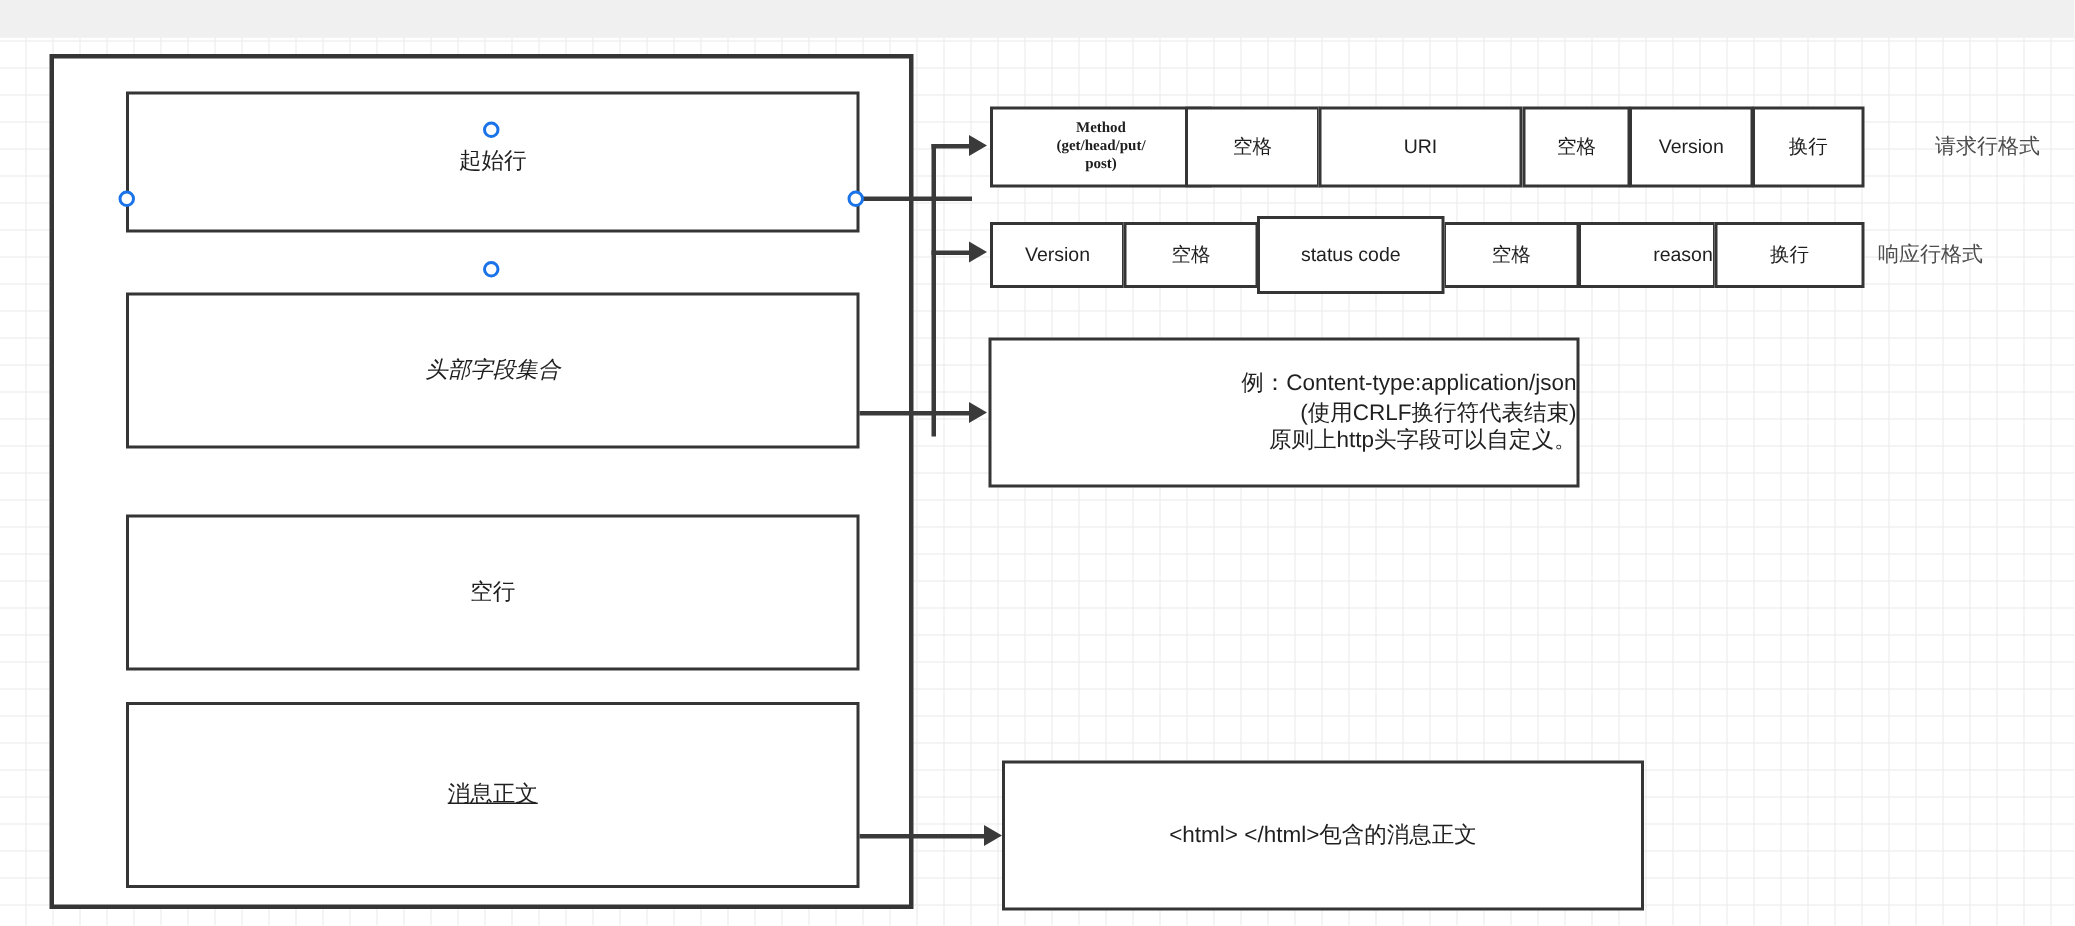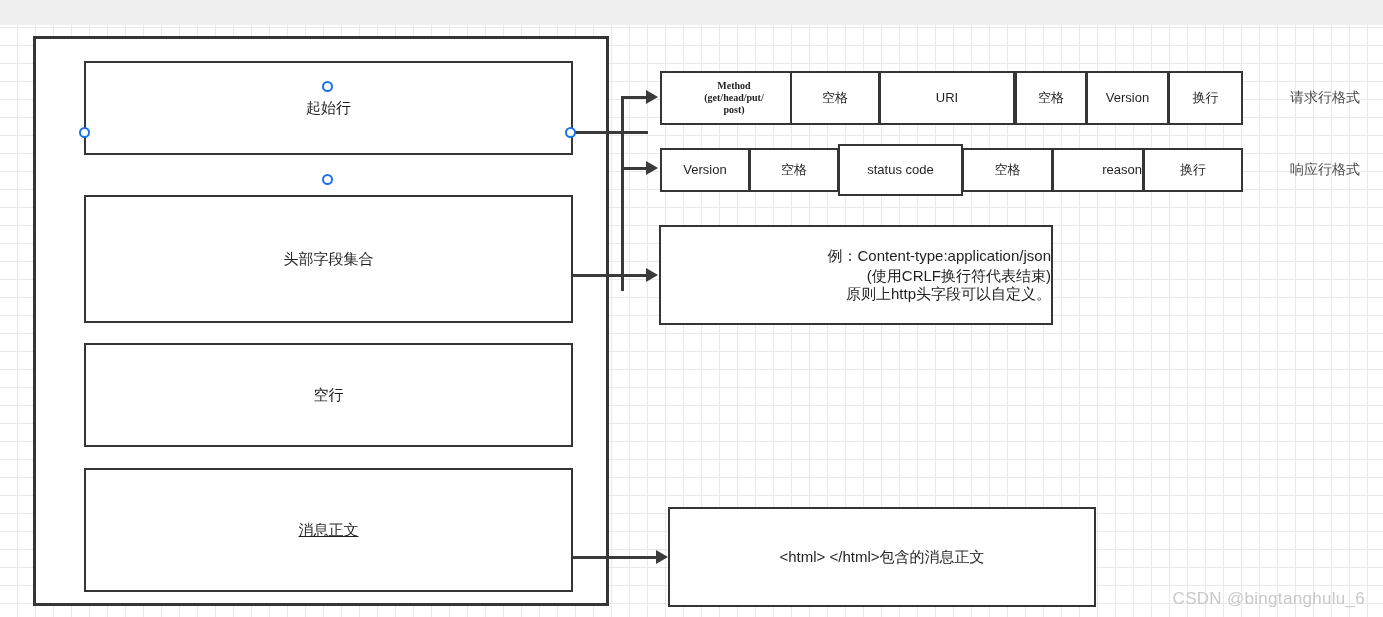--- a/index.html
+++ b/index.html
@@ -67,21 +67,21 @@
   }
 
   
   .part {
     width: 489px;
     left: 84px;
     font-size: 15px;
     text-align: center;
   }
   #part-start-line   { top: 36px;  height: 94px; }
-  #part-headers      { top: 170px; height: 128px; }
+  #part-headers      { top: 170px; height: 104px; font-style: italic; }
   #part-blank-line   { top: 318px; height: 104px; }
   #part-body         { top: 443px; height: 124px; text-decoration: underline; }
 
   
   .handle {
     position: absolute;
     width: 11px;
     height: 11px;
     border-radius: 50%;
     background: #ffffff;
@@ -111,21 +111,21 @@
   #row-response .cell { top: 123px; height: 44px; }
   #cell-r-version { left: 660px; width: 90px; }
   #cell-r-sp1     { left: 749px; width: 90px; }
   #cell-r-status  { left: 838px; width: 125px; top: 119px !important; height: 52px !important; z-index: 4; }
   #cell-r-sp2     { left: 962px; width: 91px; }
   #cell-r-reason  { left: 1052px; width: 92px; padding-left: 48px; }
   #cell-r-crlf    { left: 1143px; width: 100px; }
 
   
   #label-request-format  { left: 1290px; top: 64px;  font-size: 14px; }
-  #label-response-format { left: 1290px; top: 136px; font-size: 14px; }
+  #label-response-format { left: 1252px; top: 136px; font-size: 14px; }
 
   
   #box-header-example {
     left: 659px;
     top: 200px;
     width: 394px;
     height: 100px;
     flex-direction: column;
     font-size: 15px;
     align-items: flex-end;
@@ -274,15 +274,14 @@
   <div class="box" id="box-header-example">
     <span class="line line1">例：Content-type:application/json</span>
     <span class="line">(使用CRLF换行符代表结束)</span>
     <span class="line">原则上http头字段可以自定义。</span>
   </div>
 
   <div class="box" id="box-body-example">
     <span>&lt;html&gt; &lt;/html&gt;包含的消息正文</span>
   </div>
 
-  <div id="watermark">CSDN @bingtanghulu_6</div>
 
 </div>
 
 </body></html>

